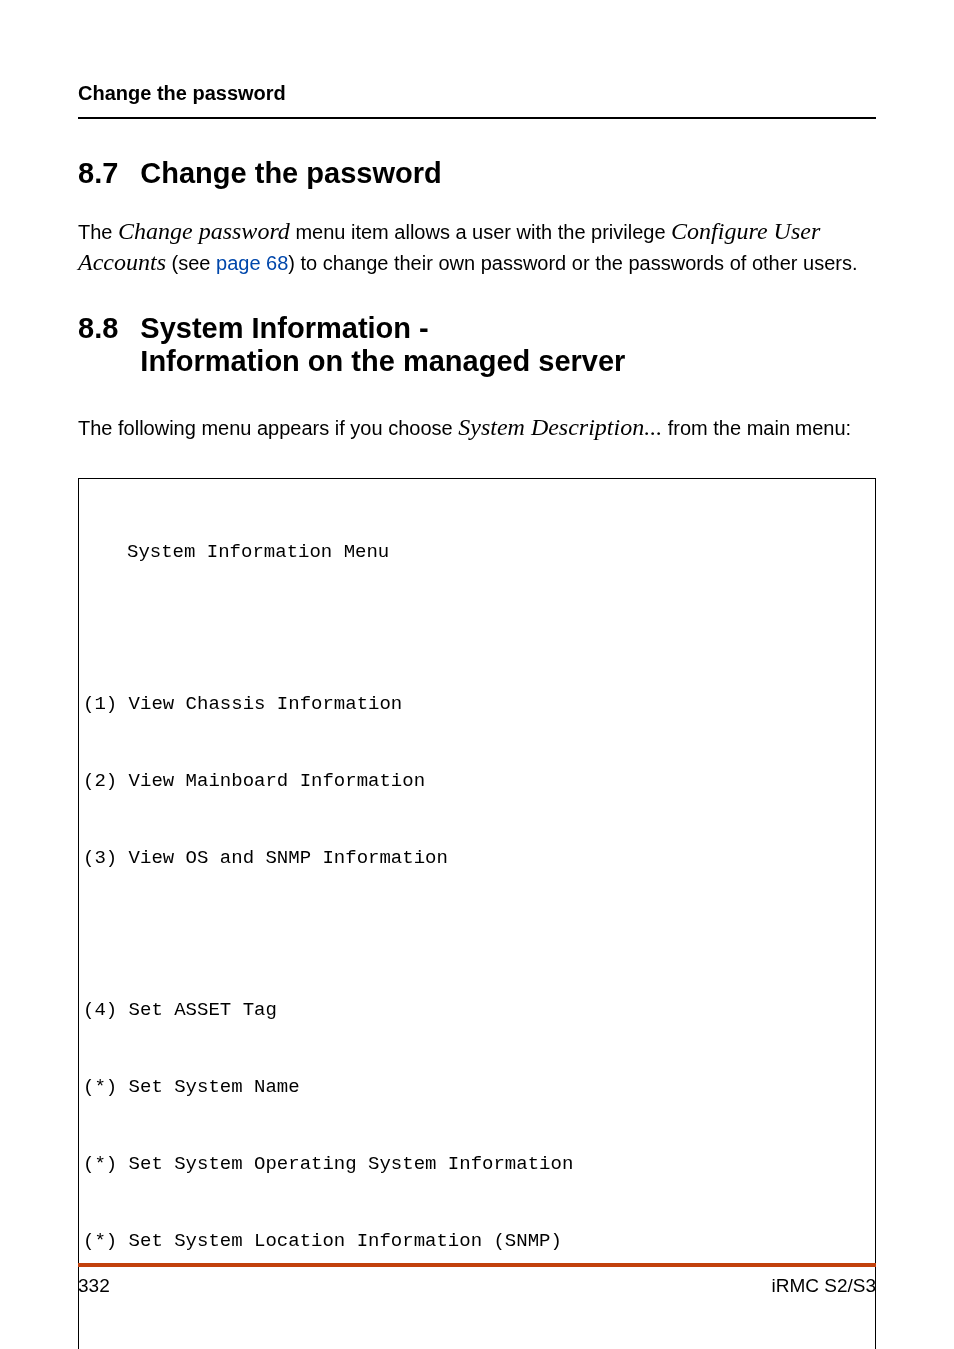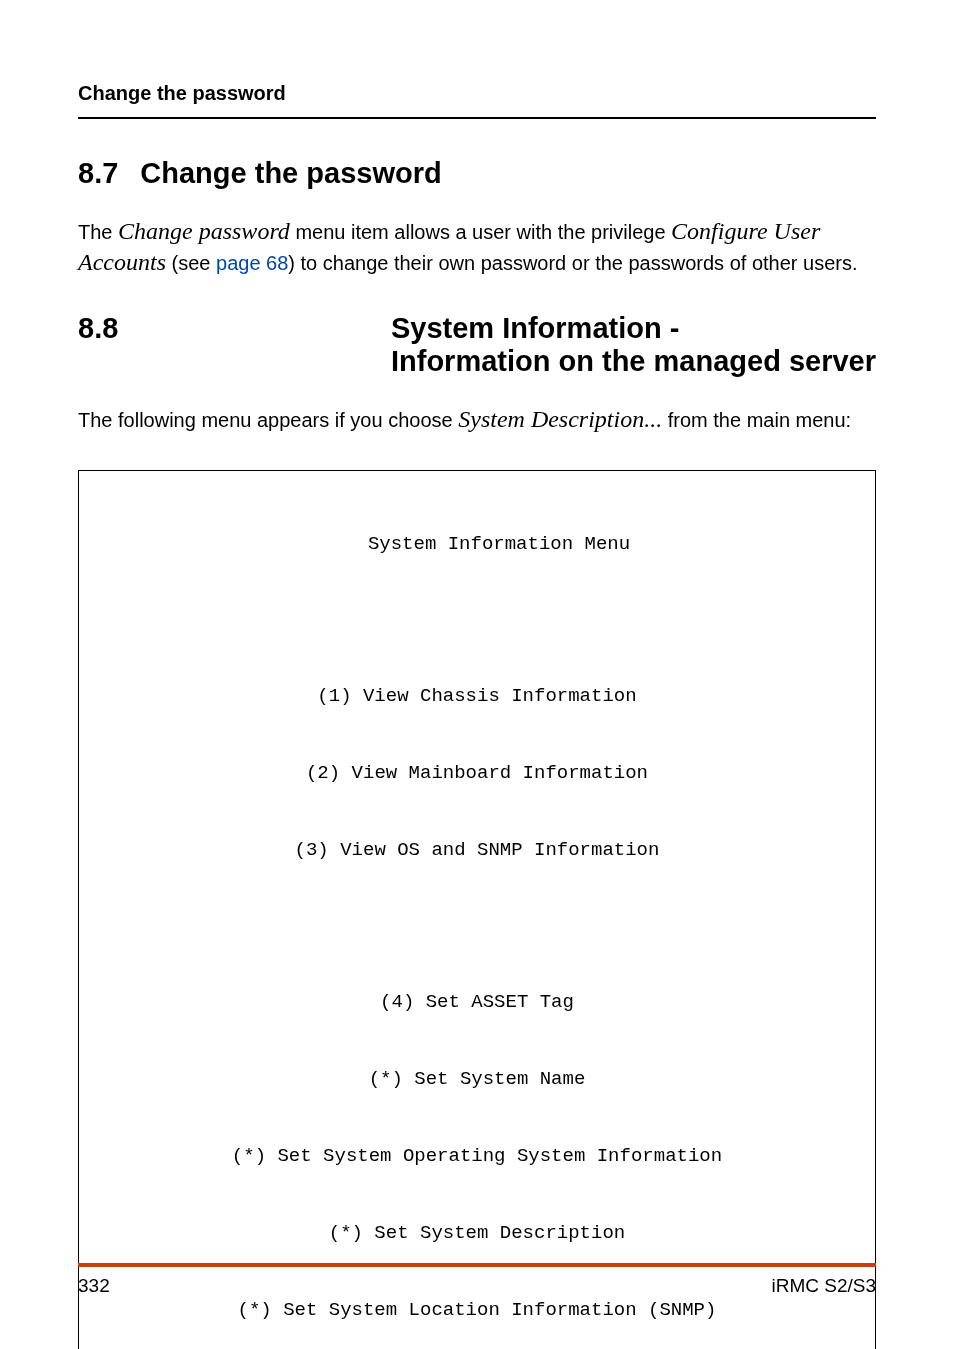--- a/index.html
+++ b/index.html
@@ -42,38 +42,36 @@
     }
     .italic {
       font-style: italic;
       font-family: 'Times New Roman', Times, serif;
       font-size: 24px;
     }
     .link {
       color: #0047AB;
     }
     h2.section-title.multi {
-      margin-bottom: 26px;
-      justify-content: space-between;
+      margin-bottom: 34px;
     }
     h2.section-title.multi .titletext {
       display: block;
     }
     .code-block {
       border: 1px solid #000;
       font-family: 'Courier New', Courier, monospace;
       font-size: 19px;
       padding: 10px 4px 6px 4px;
       line-height: 1.35;
       white-space: pre;
       margin-bottom: 2px;
     }
     .code-block .row {
       display: block;
-      text-align: center;
     }
     .code-block .indent {
       padding-left: 44px;
     }
     .blank-line {
       height: 24px;
     }
     .footer {
       position: absolute;
       bottom: 52px;
@@ -116,21 +114,20 @@
   <div class="code-block">
     <span class="row indent">System Information Menu</span>
     <div class="blank-line"></div>
     <span class="row">(1) View Chassis Information</span>
     <span class="row">(2) View Mainboard Information</span>
     <span class="row">(3) View OS and SNMP Information</span>
     <div class="blank-line"></div>
     <span class="row">(4) Set ASSET Tag</span>
     <span class="row">(*) Set System Name</span>
     <span class="row">(*) Set System Operating System Information</span>
-    <span class="row">(*) Set System Description</span>
     <span class="row">(*) Set System Location Information (SNMP)</span>
     
     
     
   </div>
 
 </div>
 
 <div class="footer">
   <span>332</span>

